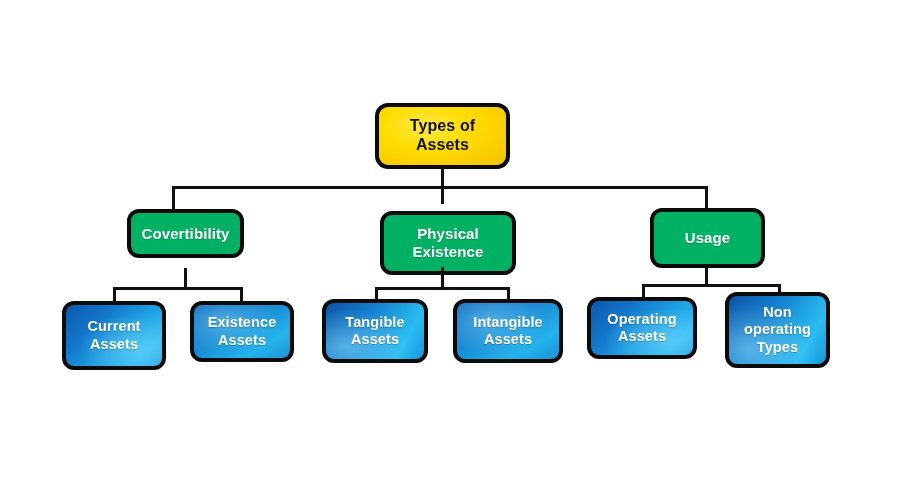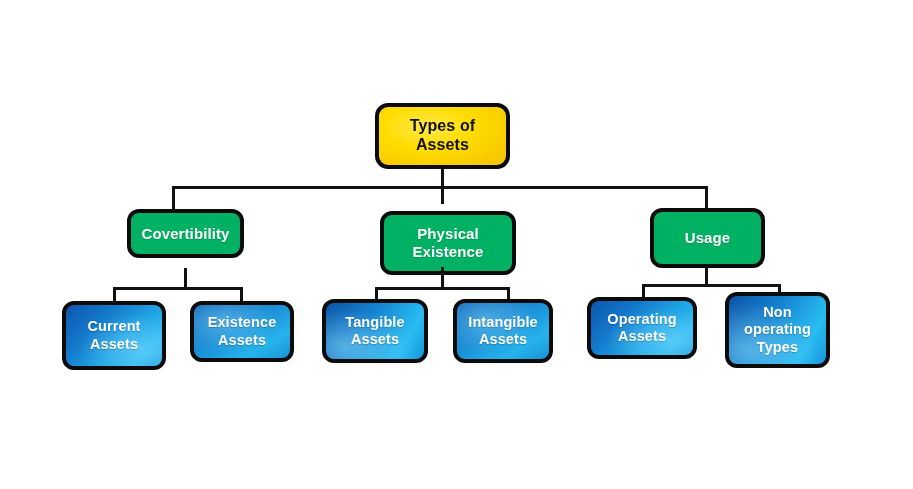--- a/index.html
+++ b/index.html
@@ -144,21 +144,21 @@
   <div class="node leaf v2" style="left:190px; top:301px; width:104px; height:61px;">
     <span class="label">Existence
 Assets</span>
   </div>
 
   <div class="node leaf v3" style="left:322px; top:299px; width:106px; height:64px;text-align:center;">
     <span class="label">Tangible
 Assets</span>
   </div>
 
-  <div class="node leaf v2" style="left:453px; top:299px; width:100px; height:64px;">
+  <div class="node leaf v2" style="left:453px; top:299px; width:110px; height:64px;">
     <span class="label">Intangible
 Assets</span>
   </div>
 
   <div class="node leaf" style="left:587px; top:297px; width:110px; height:62px;">
     <span class="label">Operating
 Assets</span>
   </div>
 
   <div class="node leaf v3" style="left:725px; top:292px; width:105px; height:76px;">

